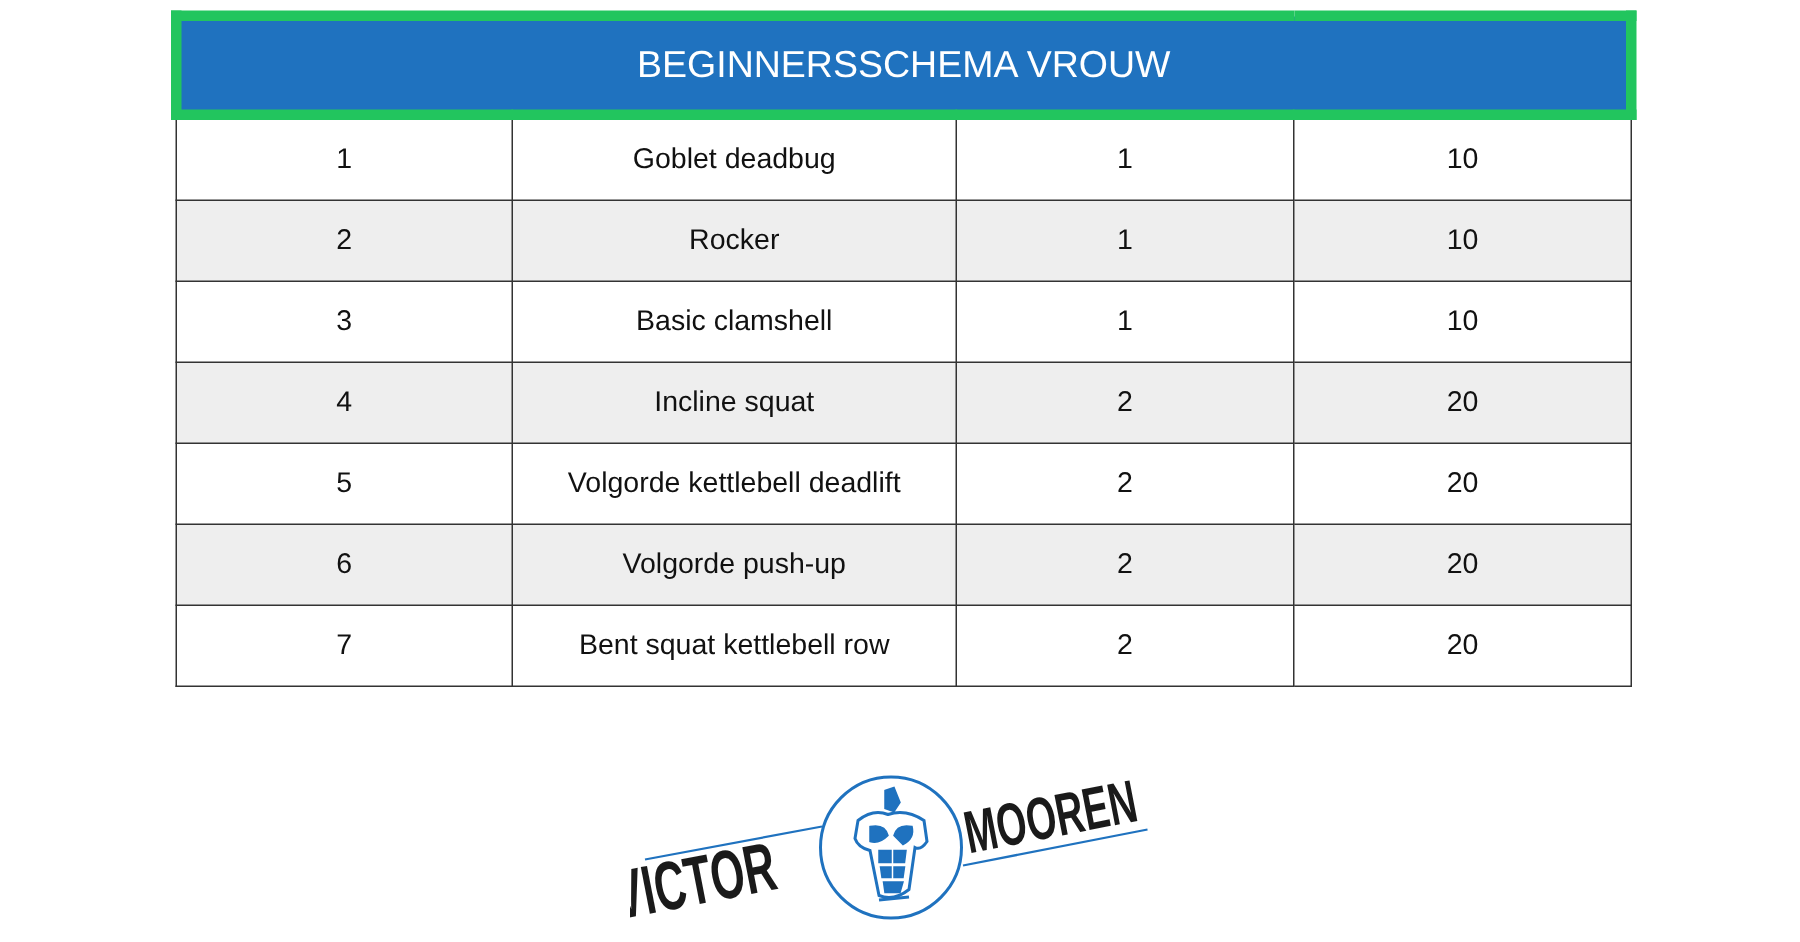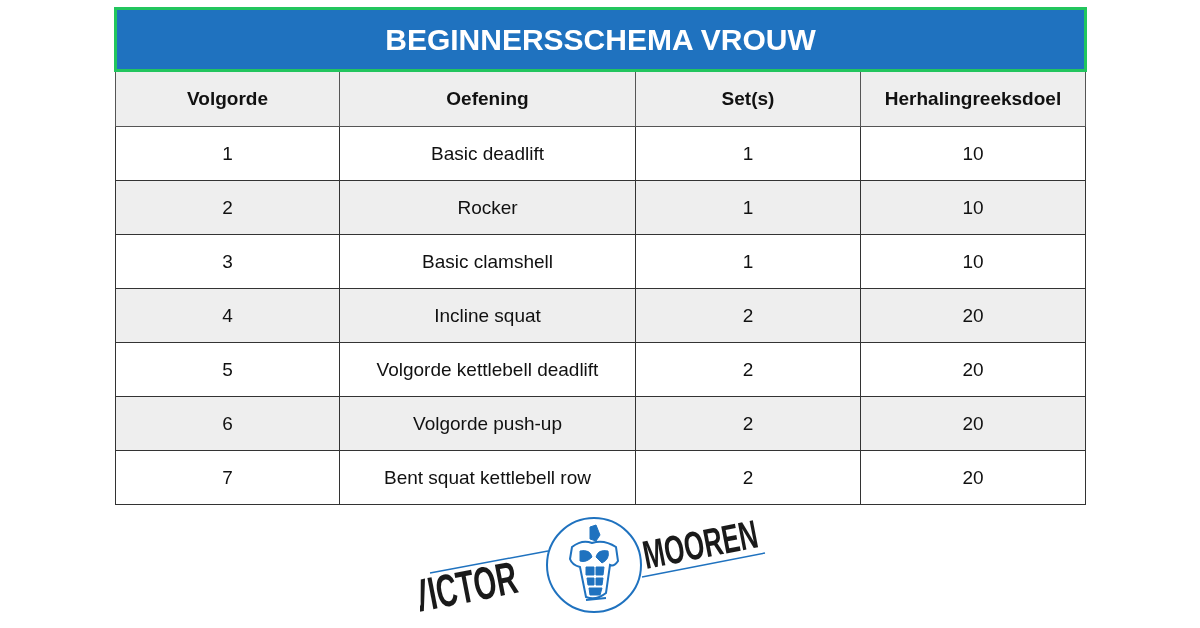--- a/index.html
+++ b/index.html
@@ -1,19 +1,19 @@
 <!DOCTYPE html>
 <html><head>
   <meta charset="utf-8">
   <style>
     html, body { margin: 0; padding: 0; background: #ffffff; }
     body { width: 1200px; height: 628px; position: relative; overflow: hidden; font-family: "Liberation Sans", sans-serif; }
     .table-wrap { position: absolute; left: 114px; top: 7px; width: 970px; }
     table { border-collapse: collapse; width: 970px; table-layout: fixed; }
-    .title-cell { background: #1f72bf; color: #ffffff; font-weight: bold; font-size: 30px; text-align: center; height: 59px; border: 3px solid #22c55e; padding: 0; }
+    .title-cell { background: #1f72bf; color: #ffffff; font-weight: normal; font-size: 25px; text-align: center; height: 59px; border: 7px solid #22c55e; padding: 0; }
     th { background: #eeeeee; font-weight: bold; font-size: 19px; color: #111; height: 54px; border: 1px solid #555; padding: 0; }
     td { font-size: 19px; color: #111; height: 53px; text-align: center; border: 1px solid #333; padding: 0; }
     tr.alt td { background: #eeeeee; }
     tr.plain td { background: #ffffff; }
     .logo { position: absolute; left: 420px; top: 505px; width: 360px; height: 123px; }
   </style>
 </head>
 <body>
 
 <div class="table-wrap">
@@ -21,31 +21,25 @@
     <colgroup>
       <col style="width:224px">
       <col style="width:296px">
       <col style="width:225px">
       <col style="width:225px">
     </colgroup>
     <thead>
       <tr>
         <td class="title-cell" colspan="4">BEGINNERSSCHEMA VROUW</td>
       </tr>
-      <tr>
-        <th>Volgorde</th>
-        <th>Oefening</th>
-        <th>Set(s)</th>
-        <th>Herhalingreeksdoel</th>
-      </tr>
     </thead>
     <tbody>
       <tr class="plain">
         <td>1</td>
-        <td>Basic deadlift</td>
+        <td>Goblet deadbug</td>
         <td>1</td>
         <td>10</td>
       </tr>
       <tr class="alt">
         <td>2</td>
         <td>Rocker</td>
         <td>1</td>
         <td>10</td>
       </tr>
       <tr class="plain">

